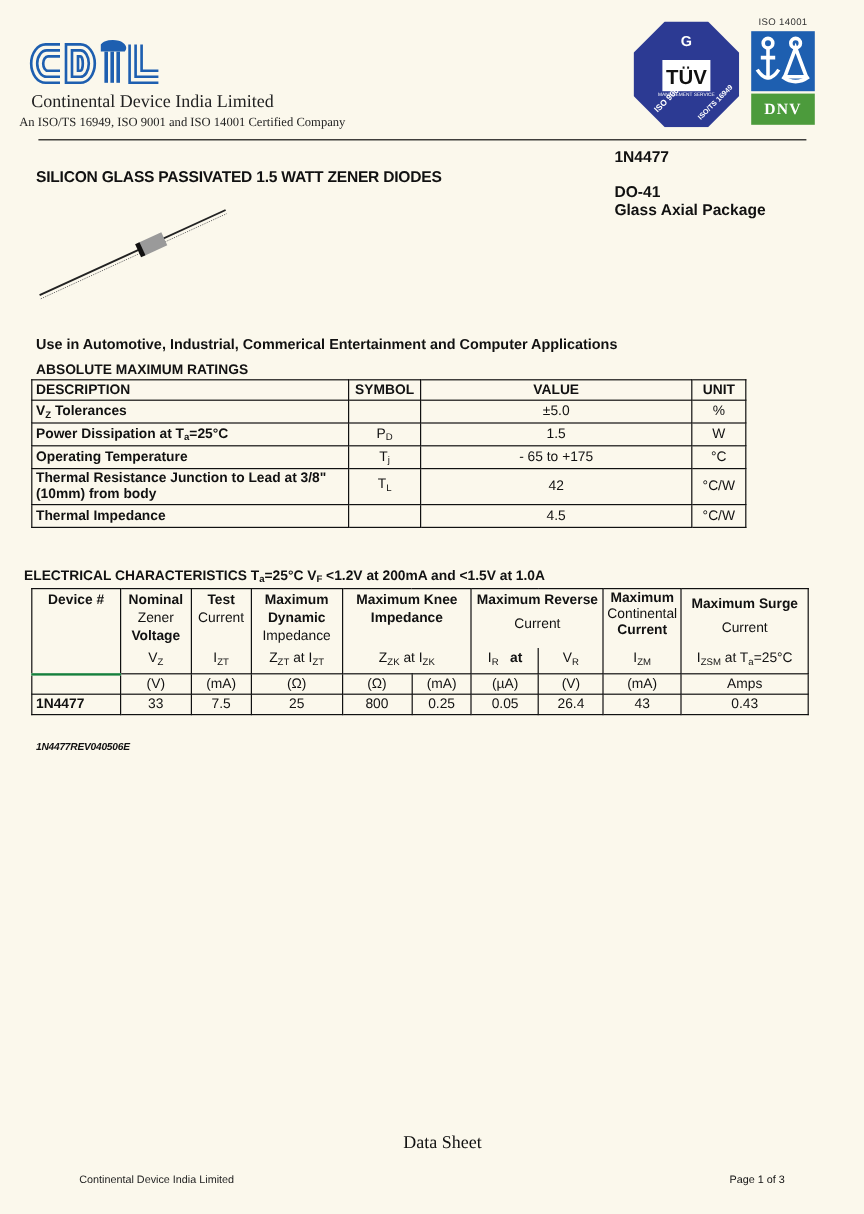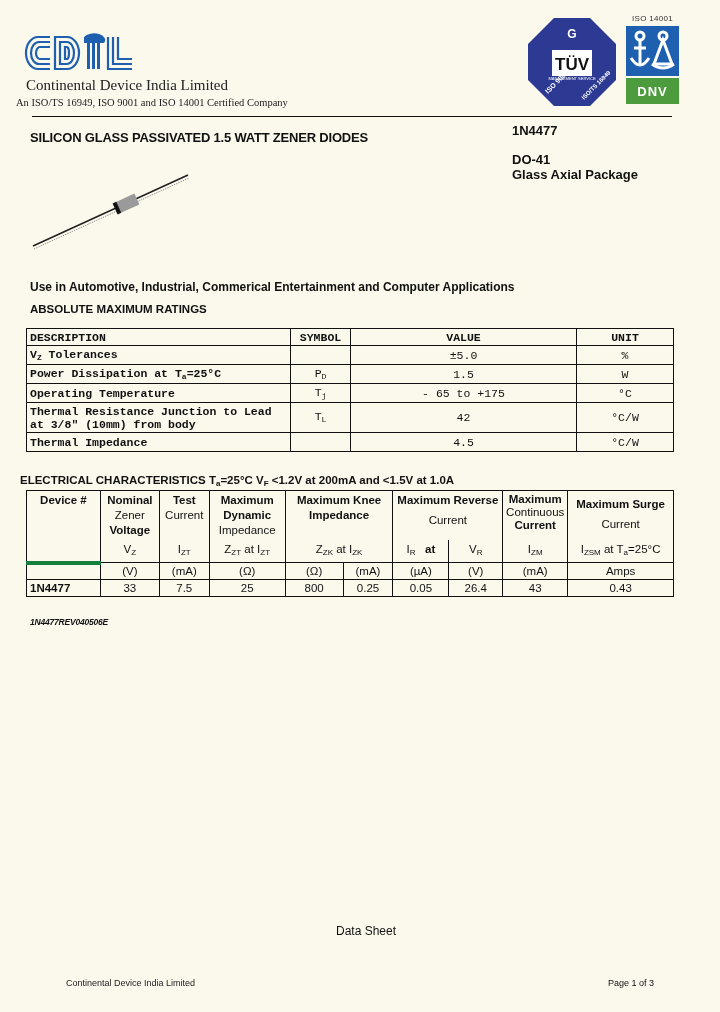--- a/index.html
+++ b/index.html
@@ -9,33 +9,33 @@
 
   
   .logo { left: 24px; top: 33px; width: 112px; height: 40px; }
   .company-name { left: 26px; top: 77px; font-family: "Liberation Serif", serif; font-size: 15px; color: #222; }
   .company-cert { left: 16px; top: 97px; font-family: "Liberation Serif", serif; font-size: 10.5px; color: #222; }
   .rule-top { left: 32px; top: 116px; width: 640px; height: 1px; background: #111; }
   .tuv { left: 528px; top: 18px; width: 88px; height: 88px; }
   .iso14001 { left: 632px; top: 14px; font-size: 8px; color: #333; letter-spacing: 0.3px; }
   .dnv-top { left: 626px; top: 26px; width: 53px; height: 50px; background: #1e5fb0; }
   .dnv-bottom { left: 626px; top: 78px; width: 53px; height: 26px; background: #4c9b3c; display: flex; align-items: center; justify-content: center; }
-  .dnv-text { color: #fff; font-family: Liberation Sans, sans-serif; font-weight: bold; font-size: 13px; letter-spacing: 1px; }
-
-  .title { left: 30px; top: 130px; font-size: 13px; font-weight: bold; letter-spacing: -0.2px; }
+  .dnv-text { color: #fff; font-family: Liberation Serif, serif; font-weight: bold; font-size: 13px; letter-spacing: 1px; }
+
+  .title { left: 30px; top: 140px; font-size: 13px; font-weight: bold; letter-spacing: -0.2px; }
   .part-no { left: 512px; top: 123px; font-size: 13px; font-weight: bold; }
   .pkg { left: 512px; top: 152px; font-size: 13px; font-weight: bold; line-height: 15px; }
   .diode { left: 28px; top: 170px; width: 200px; height: 90px; }
 
   .use-text { left: 30px; top: 280px; font-size: 12px; font-weight: bold; }
   .amr-title { left: 30px; top: 303px; font-size: 11.5px; font-weight: bold; }
 
   table { border-collapse: collapse; position: absolute; font-size: 11.5px; }
   td, th { border: 1px solid #111; padding: 0 3px; }
-  .amr { left: 26px; top: 328px; width: 648px; font-family: Liberation Mono, monospace; }
+  .amr { left: 26px; top: 316px; width: 596px; }
   .amr th { font-weight: bold; height: 17px; text-align: center; }
   .amr th.desc { text-align: left; }
   .amr td { height: 19px; }
   .amr td.d { font-weight: bold; text-align: left; width: 264px; }
   .amr td.s { text-align: center; width: 60px; }
   .amr td.v { text-align: center; width: 226px; }
   .amr td.u { text-align: center; }
   .amr tr.tall td { height: 30px; line-height: 13px; }
   sub { font-size: 8px; vertical-align: -2px; }
 
@@ -45,21 +45,21 @@
   .ec td { text-align: center; height: 17px; }
   .ec .sym th { vertical-align: bottom; font-weight: normal; border-top: none; }
   .ec tr.head th { border-bottom: none; }
   .ec td.dev { text-align: left; font-weight: bold; }
   .ec .units td { font-weight: normal; }
   .b { font-weight: bold; }
 
   .rev { left: 30px; top: 617px; font-size: 8.5px; font-weight: bold; letter-spacing: -0.2px; font-style: italic; }
 
   .footer-left { left: 66px; top: 978px; font-size: 9px; color: #222; }
-  .footer-mid { left: 336px; top: 924px; font-size: 12px; }
+  .footer-mid { left: 336px; top: 945px; font-size: 15px; font-family: Liberation Serif, serif; }
   .footer-right { left: 608px; top: 978px; font-size: 9px; }
 </style>
 </head>
 <body>
 
 <svg class="abs logo" viewBox="0 0 112 40">
   <g fill="none" stroke="#1e5fb0" stroke-width="2.2">
     <path d="M26 4 H14 A12 16 0 0 0 14 36 H26"></path>
     <path d="M26 9 H15 A8 11 0 0 0 15 31 H26"></path>
     <path d="M26 14 H16 A4 6 0 0 0 16 26 H26"></path>
@@ -176,21 +176,21 @@
       <col style="width:76px">
     <col style="width:58px">
       <col style="width:50px">
       <col style="width:56px">
       <col style="width:54px">
     <col style="width:65px">
       <col style="width:106px">
   </colgroup>
   <tbody>
       <tr class="head">
-    <th rowspan="2" style="vertical-align:top; border-bottom:4px solid #15803d;margin-left:43px;">Device #</th>
+    <th rowspan="2" style="vertical-align:top; border-bottom:2px solid #15803d;margin-left:43px;">Device #</th>
     <th>
           <div>Nominal</div>
           <div style="font-weight:normal">Zener</div>
           <div>Voltage</div>
         </th>
     <th>
           <div>Test</div>
           <div style="font-weight:normal">Current</div>
         </th>
     <th>
@@ -201,21 +201,21 @@
     <th colspan="2" style="font-weight:bold">
           <div>Maximum Knee</div>
           <div>Impedance</div>
         </th>
     <th colspan="2">
           <div>Maximum Reverse</div>
           <div style="font-weight:normal; margin-top:5px">Current</div>
         </th>
     <th style="line-height:13px">
           <div>Maximum</div>
-          <div style="font-weight:normal">Continuous</div>
+          <div style="font-weight:normal">Continental</div>
           <div>Current</div>
         </th>
     <th>
           <div style="margin-top:4px">Maximum Surge</div>
           <div style="font-weight:normal; margin-top:5px">Current</div>
         </th>
   </tr>
   <tr class="sym">
     <th class="b"><span>V</span><sub>Z</sub></th>
     <th><span>I</span><sub>ZT</sub></th>

